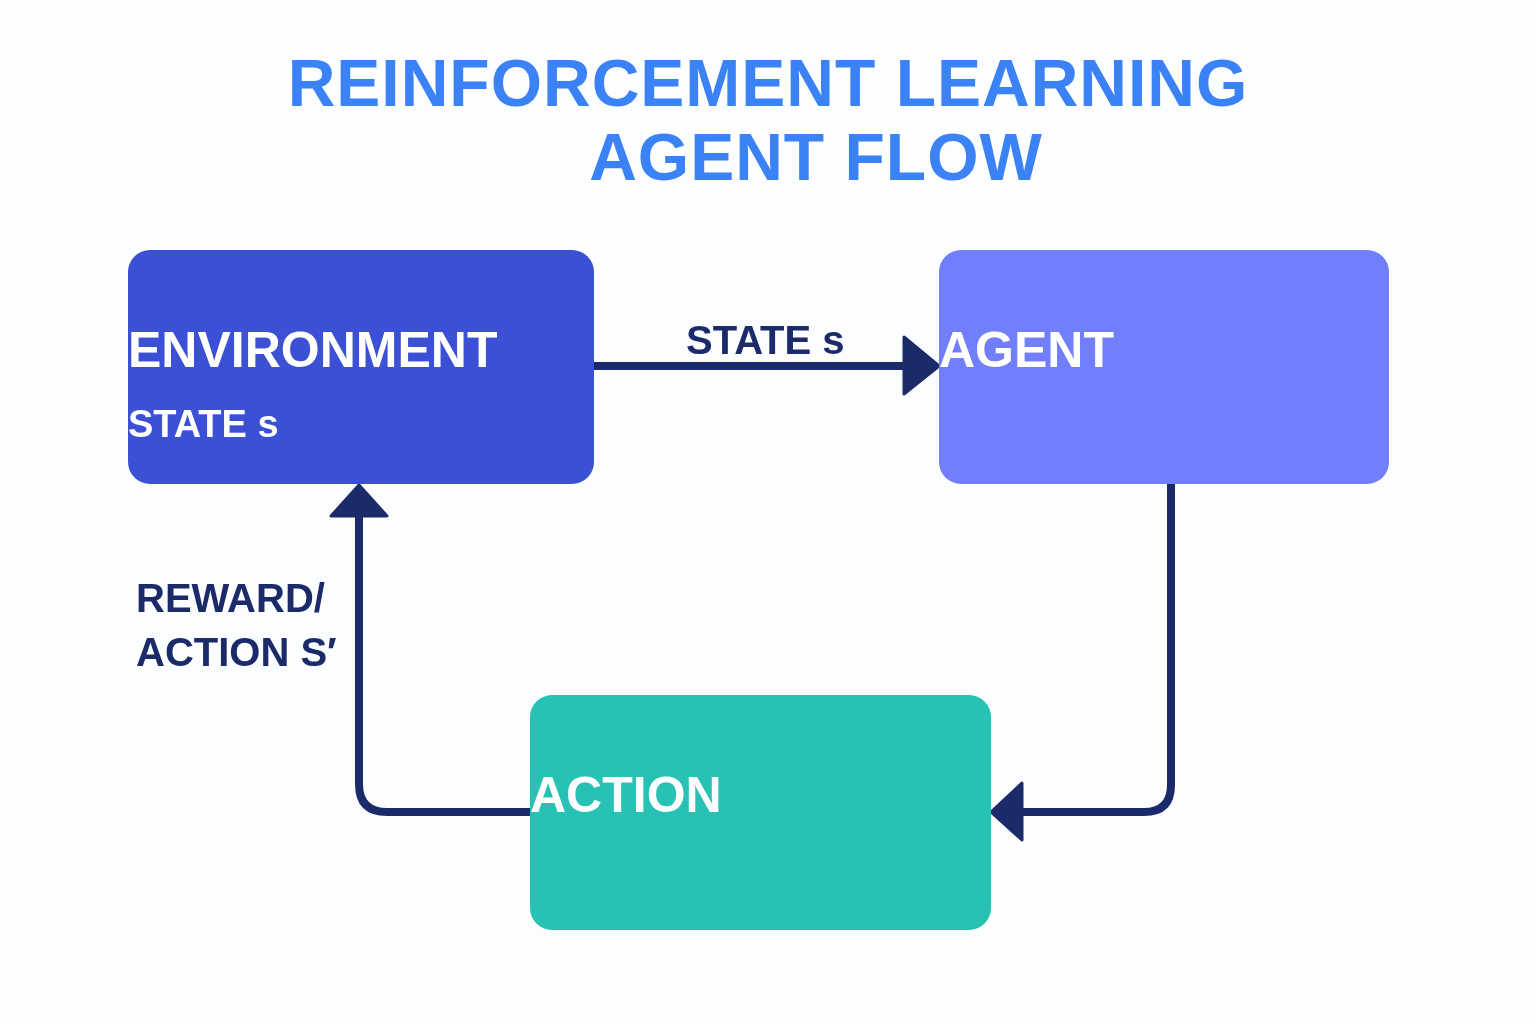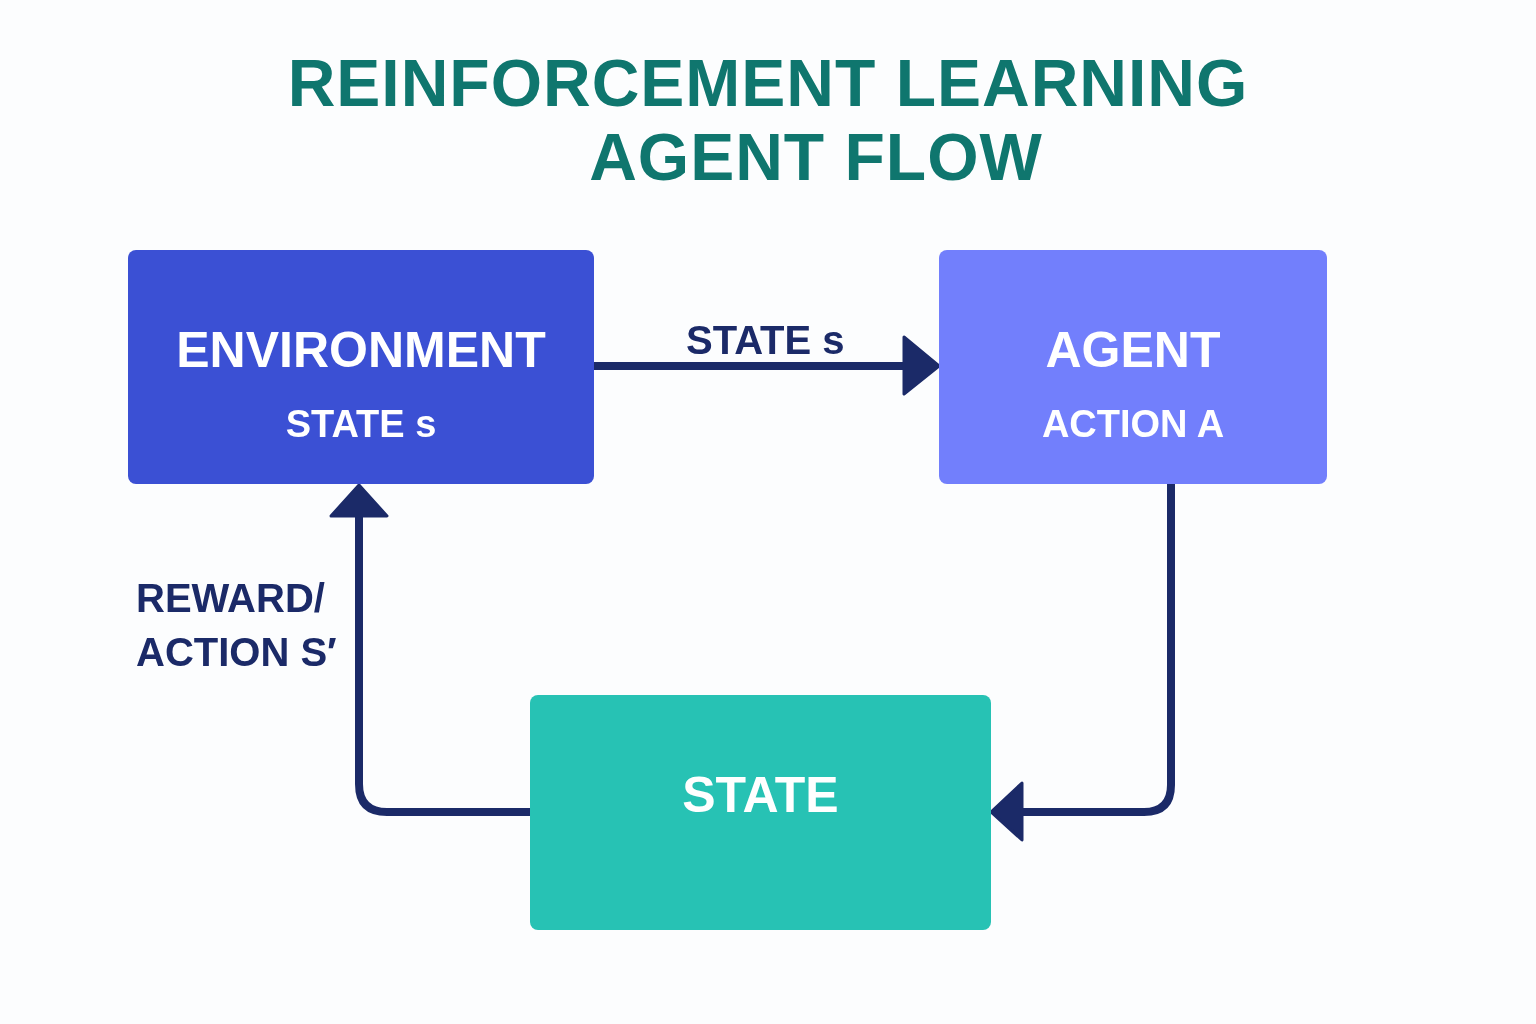--- a/index.html
+++ b/index.html
@@ -2,32 +2,32 @@
 <html><head>
   <meta charset="utf-8">
   <style>
     html, body { margin: 0; padding: 0; }
     body {
       width: 1536px; height: 1024px; background: #fcfdfe; position: relative; overflow: hidden;
       font-family: "Liberation Sans", sans-serif;
     }
     .title {
       position: absolute; left: 0; width: 1536px; text-align: center;
-      color: #0f766e; font-weight: bold; font-size: 66px; line-height: 74px; letter-spacing: 1px;
+      color: #3b82f6; font-weight: bold; font-size: 66px; line-height: 74px; letter-spacing: 1px;
     }
     #title1 { top: 46px; }
     #title2 { top: 120px; margin-left: 48px; }
     .box {
-      position: absolute; border-radius: 8px; color: #ffffff; text-align: center;
+      position: absolute; border-radius: 22px; color: #ffffff; text-align: left;
     }
     .box .main { position: absolute; left: 0; width: 100%; font-weight: bold; font-size: 50px; line-height: 56px; }
     .box .sub { position: absolute; left: 0; width: 100%; font-weight: bold; font-size: 38px; line-height: 44px; }
     #env { left: 128px; top: 250px; width: 466px; height: 234px; background: #3b50d4; }
     #env .main { top: 320px; }
-    #agent { left: 939px; top: 250px; width: 388px; height: 234px; background: #727ffc; text-decoration: underline; }
+    #agent { left: 939px; top: 250px; width: 450px; height: 234px; background: #727ffc; text-decoration: underline; }
     #reward { left: 530px; top: 695px; width: 461px; height: 235px; background: #27c2b4; }
     .label {
       position: absolute; color: #1b2a68; font-weight: bold; font-size: 40px; line-height: 52px;
     }
     svg.arrows { position: absolute; left: 0; top: 0; }
   </style>
 </head>
 <body>
 
 <div class="title" id="title1">REINFORCEMENT LEARNING</div>
@@ -51,22 +51,21 @@
   </g>
 </svg>
 
 <div class="box" id="env">
   <div class="main" style="top:72px;">ENVIRONMENT</div>
   <div class="sub" style="top:152px;">STATE s</div>
 </div>
 
 <div class="box" id="agent">
   <div class="main" style="top:72px;">AGENT</div>
-  <div class="sub" style="top:152px;">ACTION A</div>
 </div>
 
 <div class="box" id="reward">
-  <div class="main" style="top:72px;">STATE</div>
+  <div class="main" style="top:72px;">ACTION</div>
 </div>
 
 <div class="label" style="left:686px; top:314px;">STATE s</div>
 <div class="label" style="left:136px; top:572px;">REWARD/</div>
 <div class="label" style="left:136px; top:626px;">ACTION S′</div>
 
 </body></html>

